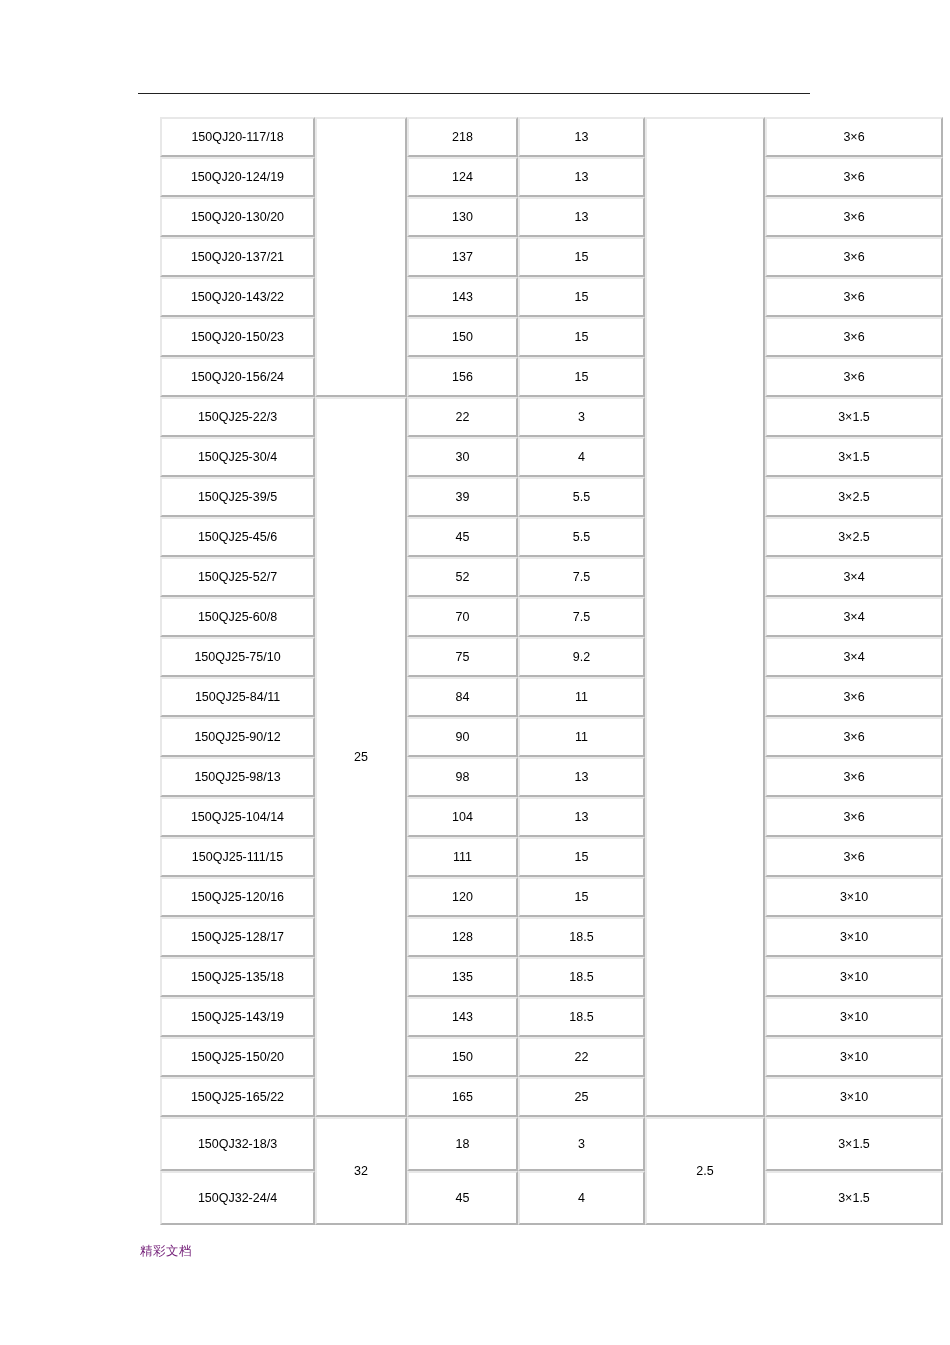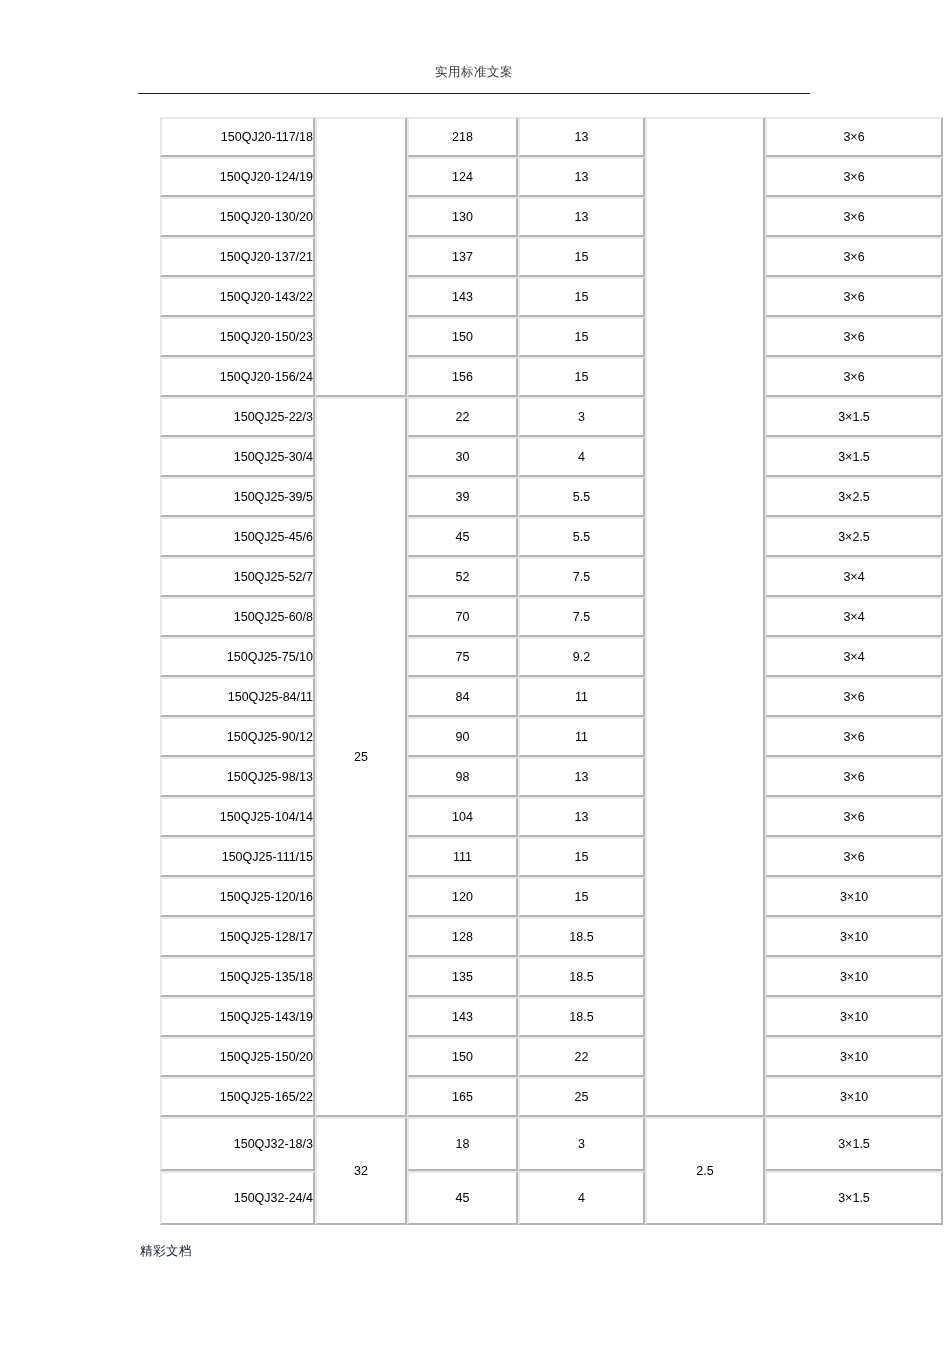--- a/index.html
+++ b/index.html
@@ -58,21 +58,21 @@
     border-color: #e8e8e8 #b4b4b4 #b4b4b4 #e8e8e8;
     background: #ffffff;
     font-size: 12.5px;
     color: #000000;
     height: 40px;
     padding: 0 0 0 0;
     vertical-align: middle;
     box-sizing: border-box;
   }
   td.c-model {
-    text-align: right;
+    text-align: center;
     padding-left: 6px;
   }
   td.c-center {
     text-align: center;
   }
   td.c-merge {
     text-align: center;
   }
   
   tr.short-row td { height: 54px; }
@@ -84,29 +84,28 @@
   col.w-power  { width: 127px; }
   col.w-eff    { width: 120px; }
   col.w-cable  { width: 178px; }
 
   
   .page-footer {
     position: absolute;
     left: 140px;
     top: 1243px;
     font-size: 12.5px;
-    color: #0f172a;
+    color: #701a75;
     letter-spacing: 0.5px;
   }
 </style>
 </head>
 <body>
 
 <div class="page-header">
-  <div class="header-title">实用标准文案</div>
   <div class="header-rule"></div>
 </div>
 
 <div class="table-wrap">
   <table class="spec-table">
     <colgroup>
       <col class="w-model">
       <col class="w-flow">
       <col class="w-head">
       <col class="w-power">

